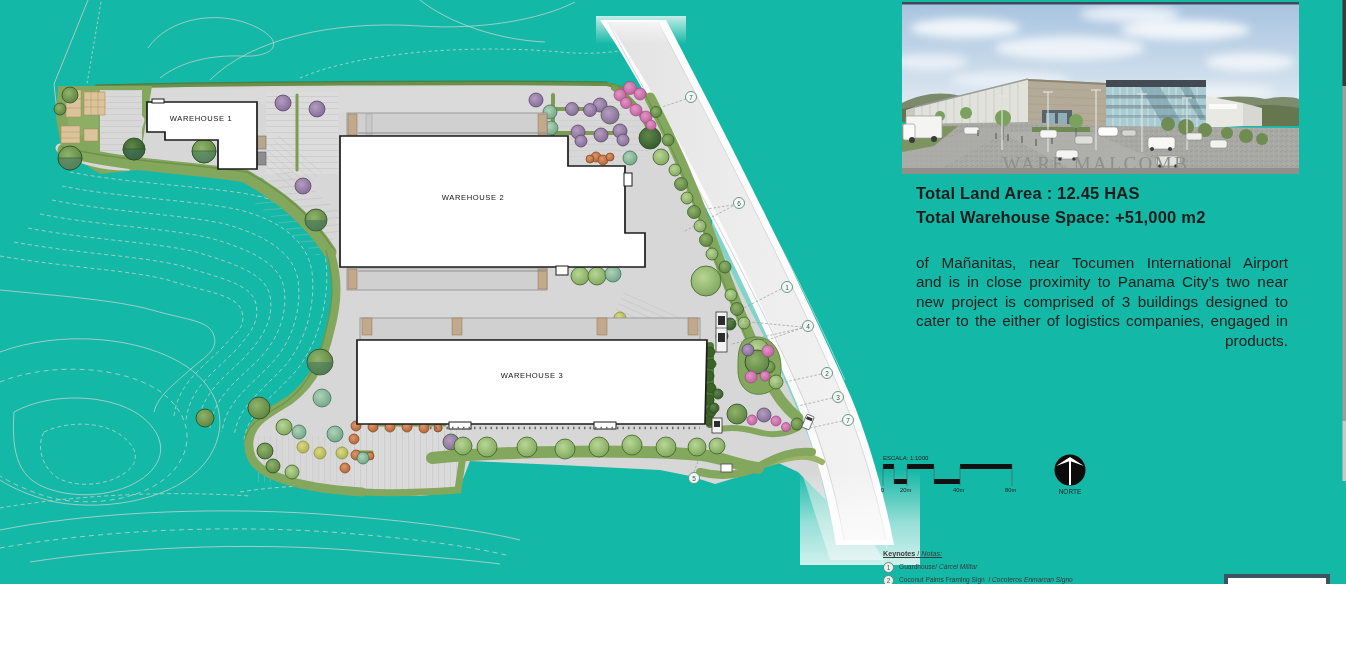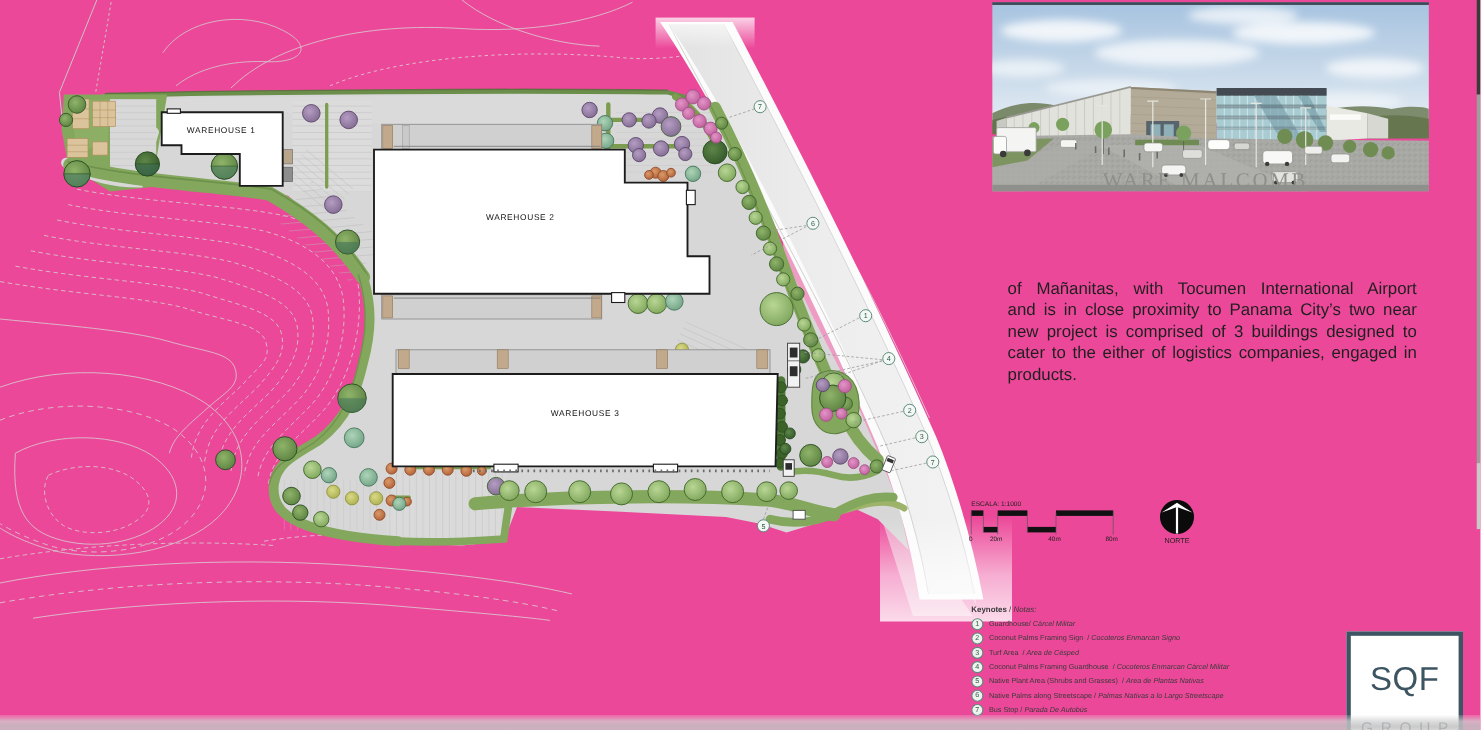--- a/index.html
+++ b/index.html
@@ -1,22 +1,22 @@
 <!DOCTYPE html>
 <html><head>
 <meta charset="utf-8">
 <style>
   html,body{margin:0;padding:0;background:#fff;}
-  .page{position:relative;width:1346px;height:664px;background:#ec4899;overflow:hidden;
+  .page{position:relative;width:1346px;height:584px;background:#14b8a6;overflow:hidden;
         font-family:"Liberation Sans", sans-serif;}
   .abs{position:absolute;}
   .ttl{font-weight:bold;color:#1c1c1c;font-size:16.5px;line-height:23.5px;letter-spacing:0.2px;}
   .para{color:#1f1f1f;font-size:15.3px;width:372px;}
   .pline{text-align:justify;text-align-last:justify;height:19.4px;white-space:nowrap;}
-  .plast{text-align:left;height:19.4px;}
+  .plast{text-align:right;height:19.4px;}
   .kn{font-size:6.6px;color:#3a3a3a;}
   .knrow{position:absolute;left:0;white-space:nowrap;}
   .kc{display:inline-block;width:9px;height:9px;border:1px solid #5d8a7c;border-radius:50%;
       color:#2e5c50;background:#eef3ee;font-size:6.5px;line-height:9px;text-align:center;
       vertical-align:middle;margin-right:5px;}
   .iti{font-style:italic;}
 </style>
 </head>
 <body>
 <div class="page">
@@ -684,31 +684,32 @@
   </g>
   <text x="1070" y="494" font-size="6.5" text-anchor="middle" fill="#222">NORTE</text>
 </g>
 
 <rect x="1342.5" y="0" width="3.5" height="86" fill="#3a3a3a"></rect>
 <rect x="1342.5" y="86" width="3.5" height="335" fill="#9d9d9d"></rect>
 <rect x="1342.5" y="421" width="3.5" height="60" fill="#c9c9c9"></rect>
 
 </svg>
 
+<div class="abs ttl" style="left:916px;top:182px;">Total Land Area : 12.45 HAS<br>Total Warehouse Space: +51,000 m2</div>
 
 <div class="abs para" style="left:916px;top:254px;">
-  <div class="pline">of Mañanitas, with Tocumen International Airport</div>
+  <div class="pline">of Mañanitas, near Tocumen International Airport</div>
   <div class="pline">and is in close proximity to Panama City’s two near</div>
   <div class="pline">new project is comprised of 3 buildings designed to</div>
   <div class="pline">cater to the either of logistics companies, engaged in</div>
   <div class="plast">products.</div>
 </div>
 
 <div class="abs kn" style="left:883px;top:549px;width:320px;">
-  <div style="font-size:7.2px;"><b>Keynotes</b> / <span class="iti">Notas:</span></div>
+  <div style="font-size:7.2px;text-decoration:underline;"><b>Keynotes</b> / <span class="iti">Notas:</span></div>
   <div class="knrow" style="top:13px;"><span class="kc">1</span>Guardhouse/ <span class="iti">Cárcel Militar</span></div>
   <div class="knrow" style="top:26px;"><span class="kc">2</span>Coconut Palms Framing Sign&nbsp; / <span class="iti">Cocoteros Enmarcan Signo</span></div>
   <div class="knrow" style="top:39px;"><span class="kc">3</span>Turf Area&nbsp; / <span class="iti">Area de Césped</span></div>
   <div class="knrow" style="top:52px;"><span class="kc">4</span>Coconut Palms Framing Guardhouse&nbsp; / <span class="iti">Cocoteros Enmarcan Cárcel Militar</span></div>
   <div class="knrow" style="top:65px;"><span class="kc">5</span>Native Plant Area (Shrubs and Grasses)&nbsp; / <span class="iti">Area de Plantas Nativas</span></div>
   <div class="knrow" style="top:78px;"><span class="kc">6</span>Native Palms along Streetscape / <span class="iti">Palmas Nativas a lo Largo Streetscape</span></div>
   <div class="knrow" style="top:91px;"><span class="kc">7</span>Bus Stop / <span class="iti">Parada De Autobús</span></div>
 </div>
 
 <div class="abs" style="left:1224px;top:574px;width:98px;height:106px;border:4px solid #3d5562;background:#fff;">

